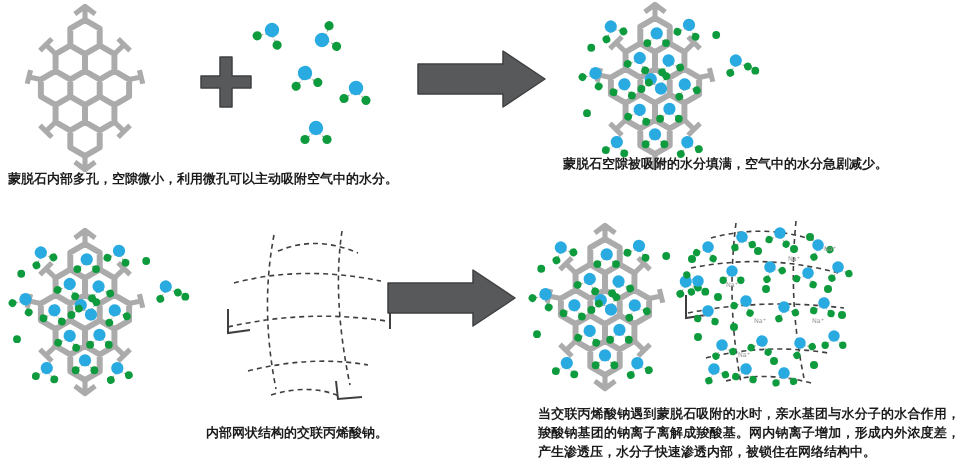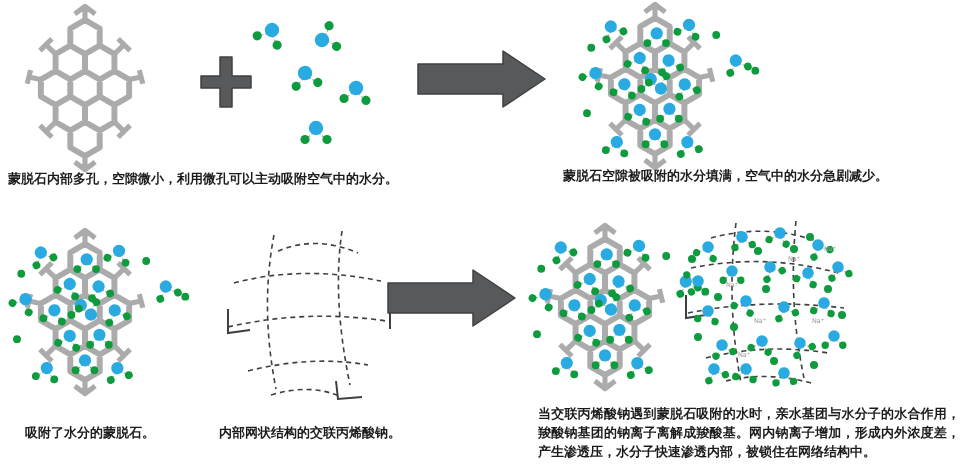--- a/index.html
+++ b/index.html
@@ -161,21 +161,20 @@
     <text class="na" x="22" y="-42">Na⁺</text>
     <text class="na" x="-12" y="20">Na⁺</text>
     <text class="na" x="46" y="20">Na⁺</text>
     <text class="na" x="-28" y="54">Na⁺</text>
     <text class="na" x="58" y="-52">Na⁺</text>
   </g>
 </svg>
 
 <div class="cap" style="left:8px;top:170px;">蒙脱石内部多孔，空隙微小，利用微孔可以主动吸附空气中的水分。</div>
 
-<div class="cap" style="left:563px;top:167px;">蒙脱石空隙被吸附的水分填满，空气中的水分急剧减少。</div>
+<div class="cap" style="left:563px;top:156px;font-family:Liberation Mono, monospace;">蒙脱石空隙被吸附的水分填满，空气中的水分急剧减少。</div>
 
-<div class="cap" style="left:25px;top:424px;">吸附了水分的蒙脱石。</div>
 
-<div class="cap" style="left:219px;top:424px;text-align:center;">内部网状结构的交联丙烯酸钠。</div>
+<div class="cap" style="left:206px;top:424px;text-align:center;">内部网状结构的交联丙烯酸钠。</div>
 
 <div class="cap para" style="left:538px;top:392px;margin-top:12px;">当交联丙烯酸钠遇到蒙脱石吸附的水时，亲水基团与水分子的水合作用，羧酸钠基团的钠离子离解成羧酸基。网内钠离子增加，形成内外浓度差，产生渗透压，水分子快速渗透内部，被锁住在网络结构中。</div>
 
 </div>
 
 </body></html>

